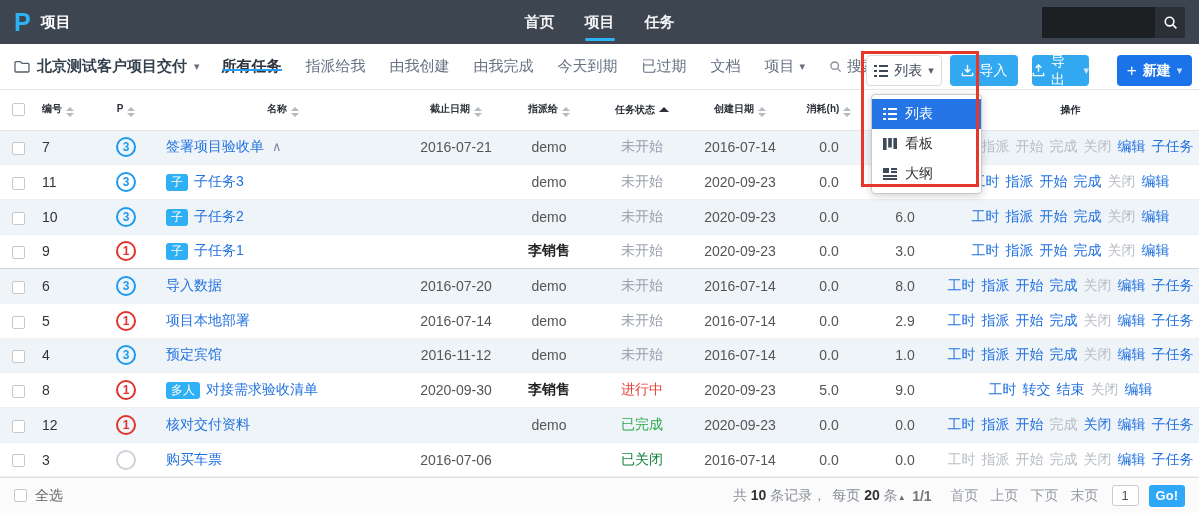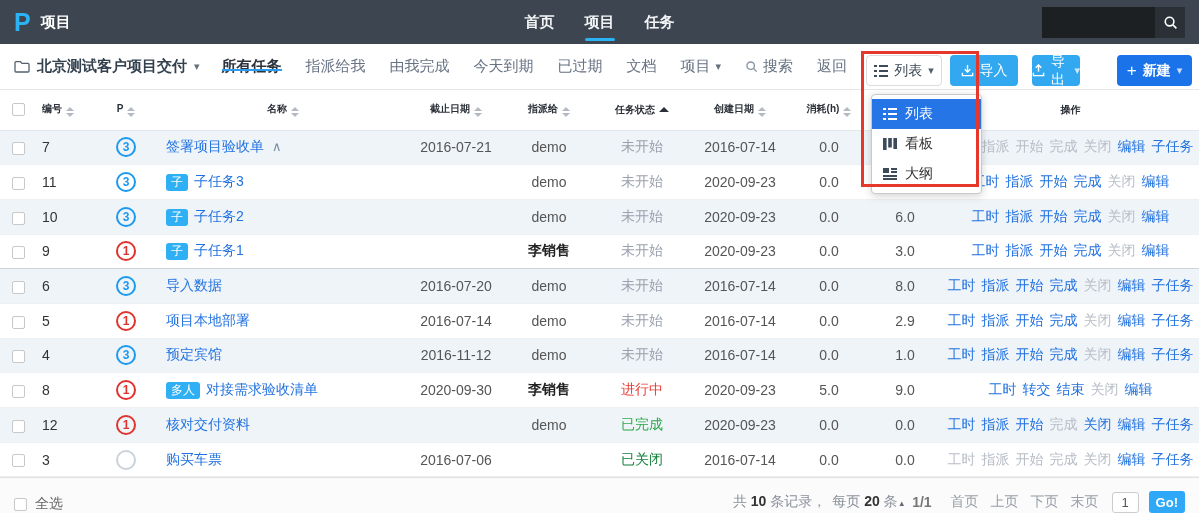--- a/index.html
+++ b/index.html
@@ -28,21 +28,21 @@
   .tab.active { color:#2e3440; font-weight:700; }
   .tab.active::after { content:""; position:absolute; left:0; right:0; bottom:5px; height:2px; background:#2b9df0; }
   .tab .mag { color:#8a93a0; display:flex; }
 
   
   .btn { position:absolute; height:31px; border-radius:4px; display:flex; align-items:center; justify-content:center; gap:6px; font-size:14px; cursor:pointer; }
   .btn-view { left:866px; top:55px; width:76px; background:#fff; border:1px solid #dcdcdc; color:#3a4654; }
   .btn-view .vicon { color:#3c4a5a; display:flex; }
   .btn-view .caret { color:#56606c; font-size:11px; }
   .btn-import { left:950px; top:55px; width:68px; background:#31a8f0; color:#fff; }
-  .btn-export { left:1032px; top:55px; width:48px; background:#31a8f0; color:#fff; }
+  .btn-export { left:1032px; top:55px; width:57px; background:#31a8f0; color:#fff; }
   .btn-export .caret, .btn-create .caret { color:rgba(255,255,255,.75); font-size:11px; }
   .btn-create { left:1117px; top:55px; width:75px; background:#1a73e8; color:#fff; font-weight:700; }
   .btn-create .plus { font-size:17px; font-weight:400; line-height:1; }
 
   
   .popup { position:absolute; left:871px; top:94px; width:111px; background:#fff; border:1px solid #c9c9c9; border-radius:4px; box-shadow:0 2px 8px rgba(0,0,0,.18); padding:4px 0; z-index:50; }
   .vd-item { height:30px; display:flex; align-items:center; gap:8px; padding:0 11px; font-size:14px; color:#333; cursor:pointer; }
   .vd-item .vd-ic { display:flex; color:#3c4a5a; }
   .vd-item.sel { background:#2575e6; color:#fff; }
   .vd-item.sel .vd-ic { color:#fff; }
@@ -72,21 +72,21 @@
   .assign-strong { color:#222; font-weight:700; }
   .act { text-decoration:none; margin:0 3px; color:#2272e0; cursor:pointer; }
   .act.off { color:#b8bdc6; cursor:default; }
   .sort { display:inline-flex; flex-direction:column; margin-left:4px; vertical-align:1px; }
   .sort i { display:block; width:0; height:0; border-left:4px solid transparent; border-right:4px solid transparent; }
   .sort .up { border-bottom:4px solid #b4bac2; margin-bottom:2px; }
   .sort .dn { border-top:4px solid #b4bac2; }
   .sort.active .up { border-bottom-color:#2c3038; border-left-width:5px; border-right-width:5px; border-bottom-width:5px; }
 
   
-  .pager { position:absolute; left:0; right:0; bottom:0; height:36px; background:#fbfbfb; border-top:1px solid #e0e0e0; display:flex; align-items:flex-end; padding:0 14px; font-size:14px; color:#8a909a; }
+  .pager { position:absolute; left:0; right:0; bottom:0; height:36px; background:#fbfbfb; border-top:1px solid #e0e0e0; display:flex; align-items:center; padding:0 14px; font-size:14px; color:#8a909a; }
   .select-all { display:flex; align-items:center; gap:8px; color:#666; }
   .pager-right { margin-left:auto; display:flex; align-items:center; gap:6px; white-space:nowrap; }
   .pager-right b { color:#333; }
   .pp-caret { font-size:9px; color:#667; margin:0 2px; }
   .page-ind { color:#777; font-weight:700; margin-right:10px; }
   .plink { color:#9aa0a9; text-decoration:none; margin:0 3px; cursor:pointer; }
   .page-input { width:27px; height:21px; border:1px solid #ccc; border-radius:3px; text-align:center; font-size:13px; color:#555; margin:0 4px; }
   .go-btn { background:#2ea8f7; color:#fff; font-weight:700; font-size:13px; border:0; border-radius:3px; height:22px; padding:0 7px; cursor:pointer; }
 </style>
 </head>
@@ -121,20 +121,21 @@
         <svg width="16" height="13" viewBox="0 0 16 13" fill="none" stroke="currentColor" stroke-width="1.3">
             <path d="M1 3.2V11a1 1 0 0 0 1 1h12a1 1 0 0 0 1-1V4.4a1 1 0 0 0-1-1H8L6.4 1.6H2a1 1 0 0 0-1 1z"></path>
           </svg>
       </span>
       <span>北京测试客户项目交付</span>
       <span class="caret">▾</span>
     </div>
     <div class="tabs">
       <span class="tab active">所有任务</span>
       <span class="tab">指派给我</span>
+      <span class="tab">由我创建</span>
       <span class="tab">由我完成</span>
       <span class="tab">今天到期</span>
       <span class="tab">已过期</span>
       <span class="tab">文档</span>
       <span class="tab">
           <span>项目</span>
           <span class="caret">▾</span>
         </span>
       <span class="tab">
           <span class="mag">

